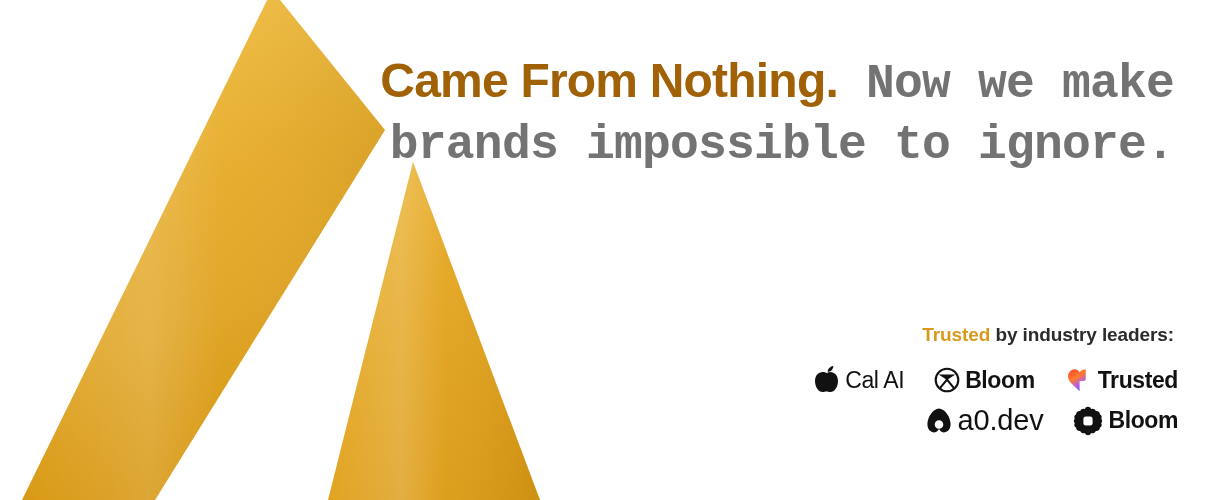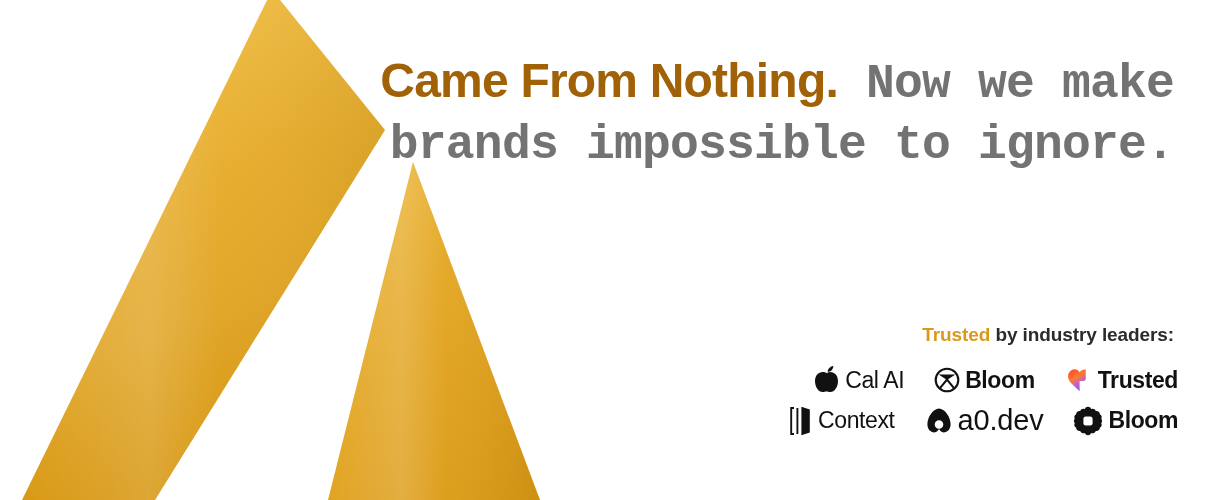--- a/index.html
+++ b/index.html
@@ -190,30 +190,20 @@
             </defs>
             <path d="M14.6 25.2 L6.2 17.2 C2.0 13.2 2.2 7.4 6.0 4.6 9.0 2.4 12.8 3.3 14.8 6.2 16.2 4.0 18.6 3.0 20.8 3.6 L20.8 12.6 C20.8 14.0 19.8 15.0 18.4 15.0 L14.6 15.0 Z" fill="url(#loveGrad)"></path>
           </svg>
         </span>
         <span class="logo-text w-bold">Trusted</span>
       </div>
     </div>
 
     <div class="logo-row">
 
-      <div class="logo">
-        <span class="logo-mark">
-          <svg width="24" height="30" viewBox="0 0 24 30" aria-hidden="true">
-            <path d="M5.0 2 L2.2 2 L2.2 28 L5.0 28" fill="none" stroke="#111111" stroke-width="1.9"></path>
-            <path d="M8.4 2 L8.4 28" stroke="#111111" stroke-width="1.9"></path>
-            <path d="M12.4 0.8 L20.8 3.6 L20.8 26.4 L12.4 29.2 Z" fill="#111111"></path>
-          </svg>
-        </span>
-        <span class="logo-text w-medium">Context</span>
-      </div>
 
       <div class="logo">
         <span class="logo-mark">
           <svg width="28" height="28" viewBox="0 0 28 28" aria-hidden="true">
             <path d="M14 1.5 C19.6 1.5 25.6 10.0 25.6 17.2 C25.6 22.0 22.6 25.4 18.6 25.4 C16.6 25.4 15.2 24.4 14.6 22.6 L13.4 22.6 C12.8 24.4 11.4 25.4 9.4 25.4 C5.4 25.4 2.4 22.0 2.4 17.2 C2.4 10.0 8.4 1.5 14 1.5 Z M14 13.2 C11.6 13.2 9.7 15.1 9.7 17.5 C9.7 19.9 11.6 21.8 14 21.8 C16.4 21.8 18.3 19.9 18.3 17.5 C18.3 15.1 16.4 13.2 14 13.2 Z" fill="#111111"></path>
           </svg>
         </span>
         <span class="logo-text w-light">a0.dev</span>
       </div>
 

